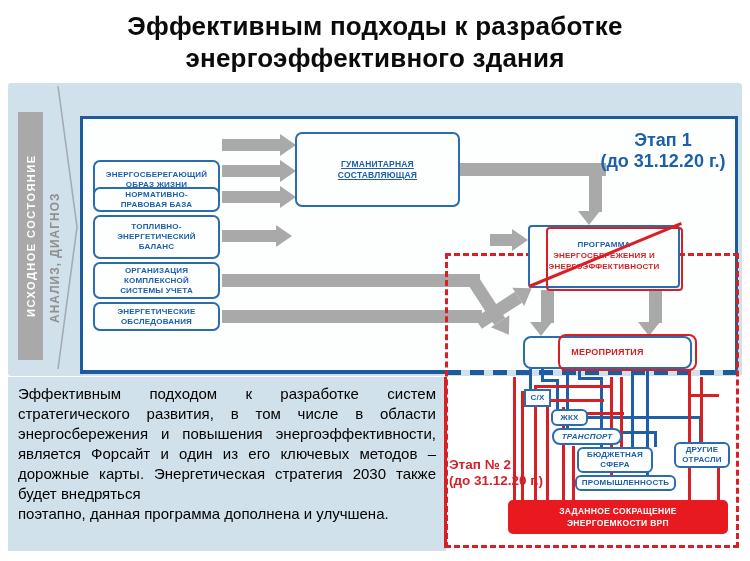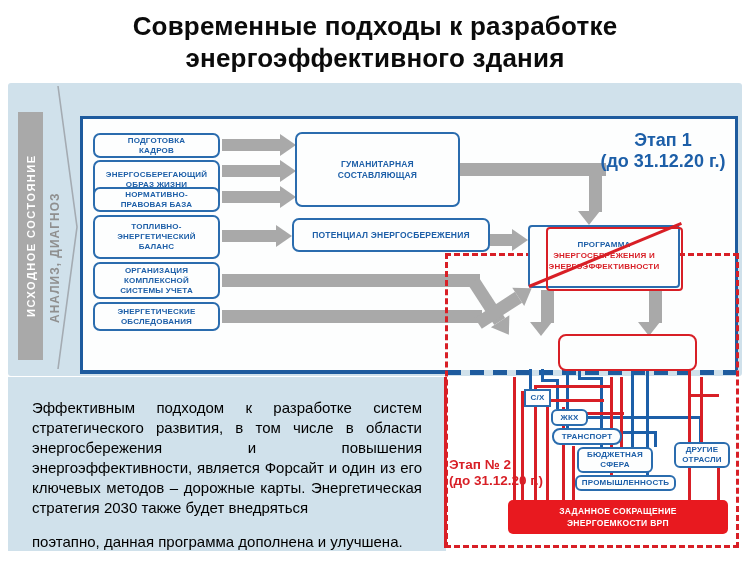--- a/index.html
+++ b/index.html
@@ -50,30 +50,30 @@
             transform:rotate(-22.5deg);transform-origin:left center;z-index:6;}
   #measOverlay{left:558px;top:334px;width:139px;height:37px;border:2px solid #d81f26;
                border-radius:8px;box-sizing:border-box;z-index:6;pointer-events:none;}
   #target{left:508px;top:500px;width:220px;height:34px;background:#e8191f;border-radius:5px;
           color:#fff;font-weight:bold;font-size:8.5px;line-height:1.45;display:flex;
           align-items:center;justify-content:center;text-align:center;white-space:pre-line;
           z-index:5;letter-spacing:.3px;}
   #footer{left:8px;top:377px;width:438px;height:174px;background:#d0e1eb;box-sizing:border-box;
           padding:7px 10px 4px 10px;z-index:1;color:#000;font-size:15px;line-height:20px;
           overflow:hidden;}
-  #footer p{margin:14px;text-align:justify;}
+  #footer p{margin:0;text-align:justify;}
   #footer p.last{text-align:left;}
 </style>
 </head>
 <body>
 
 <div id="stage">
 
   <div id="title" class="abs">
-    <div>Современные подходы к разработке</div>
+    <div>Эффективным подходы к разработке</div>
     <div>энергоэффективного здания</div>
   </div>
 
   <div id="panel" class="abs"></div>
 
   <div id="footer" class="abs">
     <p>Эффективным подходом к разработке систем стратегического развития, в том числе в области энергосбережения и повышения энергоэффективности, является Форсайт и один из его ключевых методов – дорожные карты. Энергетическая стратегия 2030 также будет внедряться</p>
     <p class="last">поэтапно, данная программа дополнена и улучшена.</p>
   </div>
 
@@ -84,38 +84,35 @@
   <div id="rail" class="abs">
     <div class="vtext">ИСХОДНОЕ СОСТОЯНИЕ</div>
   </div>
   <div id="analysis" class="abs">
     <div class="vtext">АНАЛИЗ, ДИАГНОЗ</div>
   </div>
   <svg id="chevron" class="abs" width="750" height="561">
     <polyline points="58,86 77,227 58,369" fill="none" stroke="#a4abb2" stroke-width="1.6"></polyline>
   </svg>
 
-  <div class="bx" style="left:93px;top:133px;width:127px;height:25px;">ПОДГОТОВКА
-КАДРОВ</div>
   <div class="bx" style="left:93px;top:160px;width:127px;height:40px;">ЭНЕРГОСБЕРЕГАЮЩИЙ
 ОБРАЗ ЖИЗНИ</div>
   <div class="bx" style="left:93px;top:215px;width:127px;height:44px;">ТОПЛИВНО-
 ЭНЕРГЕТИЧЕСКИЙ
 БАЛАНС</div>
   <div class="bx" style="left:93px;top:187px;width:127px;height:25px;">НОРМАТИВНО-
 ПРАВОВАЯ БАЗА</div>
   <div class="bx" style="left:93px;top:302px;width:127px;height:29px;">ЭНЕРГЕТИЧЕСКИЕ
 ОБСЛЕДОВАНИЯ</div>
   <div class="bx" style="left:93px;top:262px;width:127px;height:37px;">ОРГАНИЗАЦИЯ
 КОМПЛЕКСНОЙ
 СИСТЕМЫ УЧЕТА</div>
 
-  <div class="bx" style="left:295px;top:132px;width:165px;height:75px;font-size:8.5px;">ГУМАНИТАРНАЯ
+  <div class="bx" style="left:295px;top:132px;width:165px;height:75px;font-size:8.5px;text-decoration:underline;">ГУМАНИТАРНАЯ
 СОСТАВЛЯЮЩАЯ</div>
-  <div class="bx" style="left:292px;top:218px;width:198px;height:34px;font-size:8.5px;">ПОТЕНЦИАЛ ЭНЕРГОСБЕРЕЖЕНИЯ</div>
 
   <div class="bar" style="left:222px;top:139px;width:58px;height:12px;"></div>
   <div class="headR" style="left:280px;top:134px;"></div>
   <div class="bar" style="left:222px;top:165px;width:58px;height:12px;"></div>
   <div class="headR" style="left:280px;top:160px;"></div>
   <div class="bar" style="left:222px;top:191px;width:58px;height:12px;"></div>
   <div class="headR" style="left:280px;top:186px;"></div>
 
   <div class="bar" style="left:222px;top:230px;width:54px;height:12px;"></div>
   <div class="headR" style="left:276px;top:225px;"></div>
@@ -156,25 +153,26 @@
   <div id="etap2rect" class="abs"></div>
 
   <div class="bx" style="left:528px;top:225px;width:152px;height:63px;border-radius:4px;flex-direction:column;line-height:1.35;">
     <span style="color:#1d5fa8;">ПРОГРАММА</span>
     <span style="color:#d81f26;">ЭНЕРГОСБЕРЕЖЕНИЯ И</span>
     <span style="color:#d81f26;">ЭНЕРГОЭФФЕКТИВНОСТИ</span>
   </div>
   <div id="progOverlay" class="abs"></div>
   <div id="progDiag" class="abs"></div>
 
+  <div class="bx" style="left:523px;top:336px;width:169px;height:33px;border-radius:8px;font-size:9px;color:#d81f26;">МЕРОПРИЯТИЯ</div>
   <div id="measOverlay" class="abs"></div>
 
   <div class="bx" style="left:524px;top:389px;width:27px;height:18px;border-radius:0;">С/Х</div>
   <div class="bx" style="left:551px;top:409px;width:37px;height:17px;border-radius:6px;">ЖКХ</div>
-  <div class="bx" style="left:552px;top:428px;width:70px;height:17px;border-radius:8px;">ТРАНСПОРТ</div>
+  <div class="bx" style="left:552px;top:428px;width:70px;height:17px;border-radius:8px;font-style:italic;">ТРАНСПОРТ</div>
   <div class="bx" style="left:577px;top:447px;width:76px;height:26px;border-radius:6px;">БЮДЖЕТНАЯ
 СФЕРА</div>
   <div class="bx" style="left:575px;top:475px;width:101px;height:16px;border-radius:6px;">ПРОМЫШЛЕННОСТЬ</div>
   <div class="bx" style="left:674px;top:442px;width:56px;height:26px;border-radius:6px;">ДРУГИЕ
 ОТРАСЛИ</div>
 
   <div id="target" class="abs">ЗАДАННОЕ СОКРАЩЕНИЕ
 ЭНЕРГОЕМКОСТИ ВРП</div>
 
   <div id="connectors">

